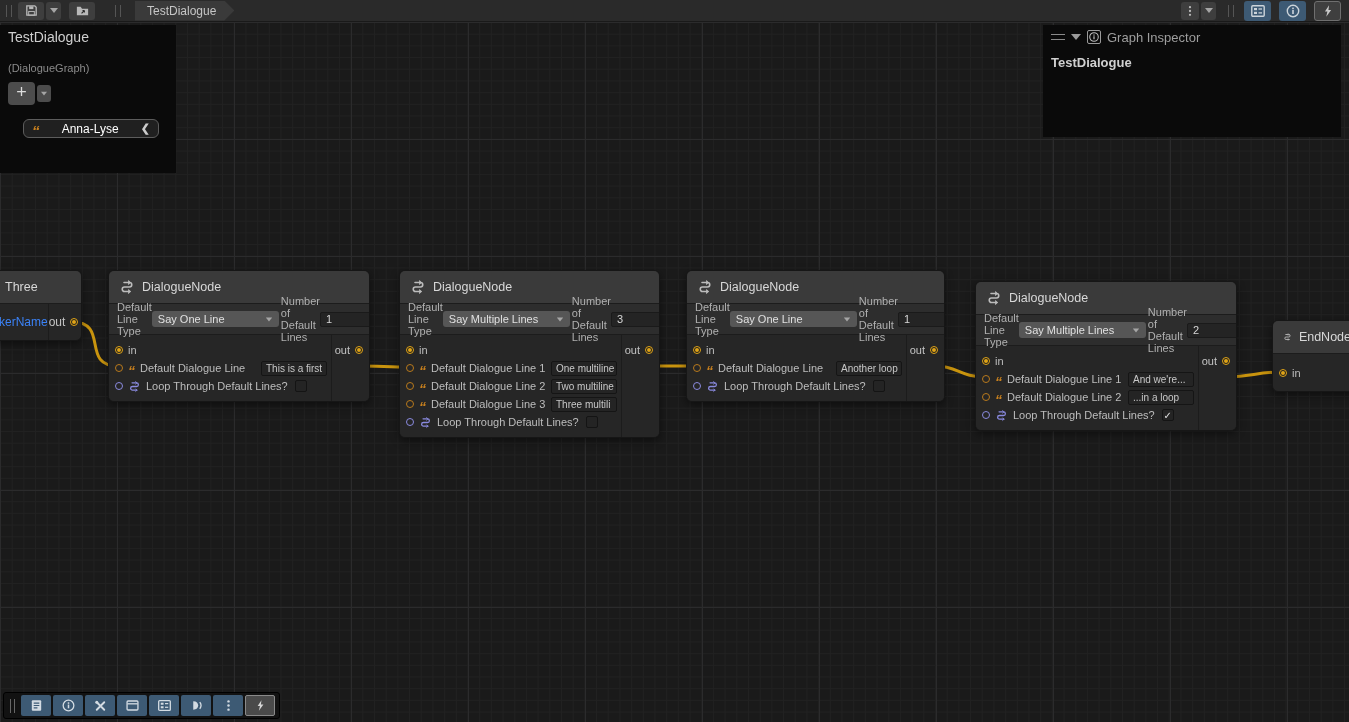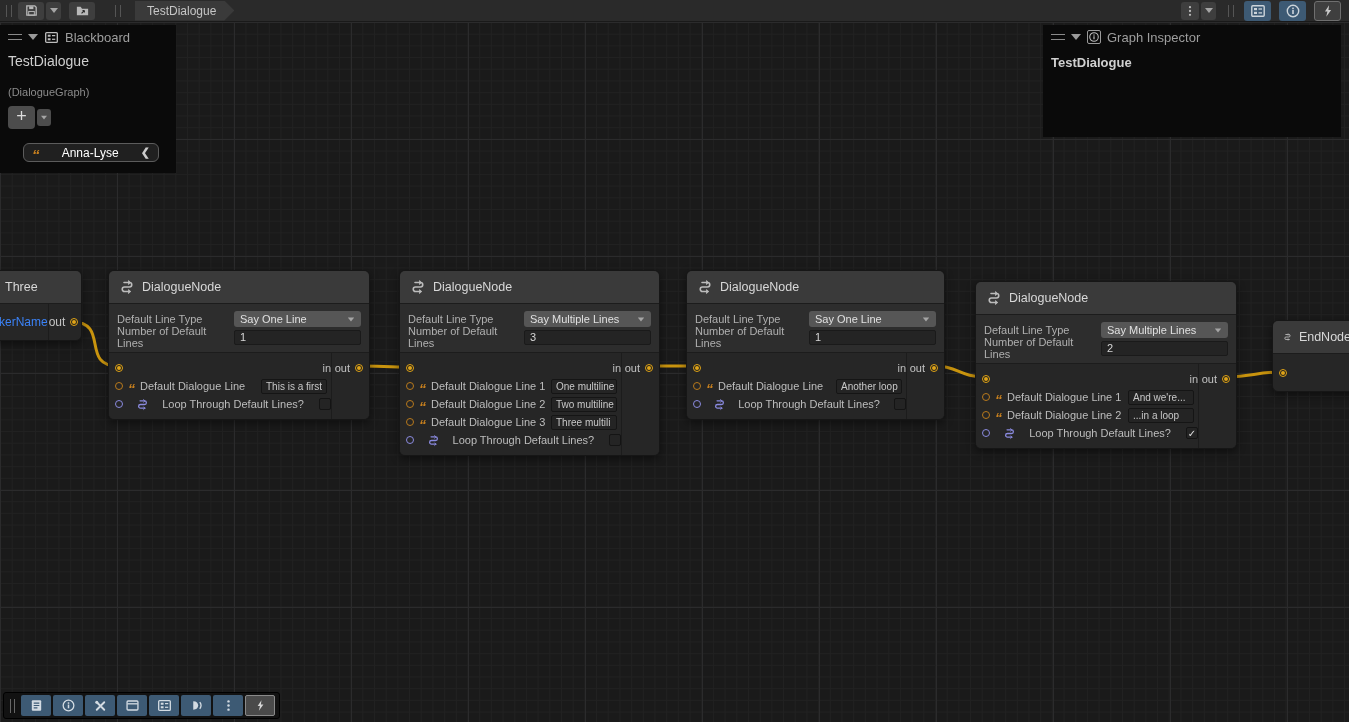--- a/index.html
+++ b/index.html
@@ -62,33 +62,33 @@
   .insp-name { padding:6px 8px 0; color:#d0d0d0; font-size:13px; font-weight:bold; }
   .ibox { width:14px; height:14px; border:1px solid #9a9a9a; border-radius:2px; display:flex;
     align-items:center; justify-content:center; }
 
   
   .gnode { position:absolute; z-index:10; background:#262626; border:1px solid #161616;
     border-radius:6px; box-shadow:0 3px 8px rgba(0,0,0,.45); overflow:hidden; }
   .n-title { height:33px; background:#3a3a3a; display:flex; align-items:center; padding:0 10px;
     gap:7px; color:#d8d8d8; font-size:12.5px; border-bottom:1px solid #1c1c1c; cursor:move; }
   .n-title .nicon { color:#bcbcbc; }
-  .n-props { background:#2d2d2d; padding:7px 8px; display:flex; flex-direction:column; gap:2px;
+  .n-props { background:#2d2d2d; padding:7px 8px; display:flex; gap:2px;
     border-bottom:1px solid #1c1c1c; }
   .prow { display:flex; align-items:center; height:16px; }
   .plabel { color:#b0b0b0; font-size:11px; flex:1; }
   .pdrop { width:127px; height:16px; background:#565656; border-radius:3px; color:#e0e0e0;
     font-size:11px; display:flex; align-items:center; padding:0 6px; cursor:pointer; }
   .pdrop .caret { margin-left:auto; transform:scale(.8); }
   .pinput { width:127px; height:15px; background:#242424; border:1px solid #1a1a1a; border-radius:2px;
     color:#d6d6d6; font-size:11px; padding:0 5px; display:flex; align-items:center; }
   .n-ports { display:flex; background:#262626; }
   .ports-left { flex:1; padding:6px 0 6px 6px; display:flex; flex-direction:column; }
   .ports-out { width:38px; border-left:1px solid #1c1c1c; padding:6px 6px 0 0; }
-  .port-row { height:18px; display:flex; align-items:center; gap:5px;justify-content:space-between; }
+  .port-row { height:18px; display:flex; align-items:center; gap:5px; }
   .port-row .lbl { color:#bdbdbd; font-size:11px; white-space:nowrap; }
   .pc { width:8px; height:8px; border-radius:50%; flex:none; position:relative; }
   .pc.flow { border:1.5px solid var(--port-flow,#e0a418); background:#1d1d1d; }
   .pc.flow::after { content:""; position:absolute; inset:1px; border-radius:50%;
     background:var(--port-flow,#e0a418); }
   .pc.quote { border:1.5px solid var(--port-quote,#b8791c); background:transparent; }
   .pc.loop  { border:1.5px solid var(--port-loop,#7e82d8); background:transparent; }
   .qicon { color:var(--accent-orange,#c8801e); font-weight:bold; font-style:italic; font-size:14px;
     line-height:8px; margin-top:6px; }
   .licon { color:var(--port-loop,#8a8adf); display:flex; }
@@ -508,28 +508,20 @@
     </div>
     <div class="end-row">
       <div class="port-row">
           <span class="pc flow"></span>
           <span class="lbl">in</span>
         </div>
     </div>
   </div>
 
   <div class="panel blackboard">
-    <div class="p-head">
-      <span class="grip"></span>
-      <span class="tri-down"></span>
-      <svg class="ic" width="15" height="15" style="color:#bdbdbd">
-          <use href="#i-board"></use>
-        </svg>
-      <span>Blackboard</span>
-    </div>
     <div class="bb-graph">
       <div class="bb-name">TestDialogue</div>
       <div class="bb-type">(DialogueGraph)</div>
     </div>
     <div class="bb-addrow">
       <div class="bb-add">+</div>
       <div class="bb-adddrop">
           <span class="caret" style="transform:scale(.75)"></span>
         </div>
     </div>

